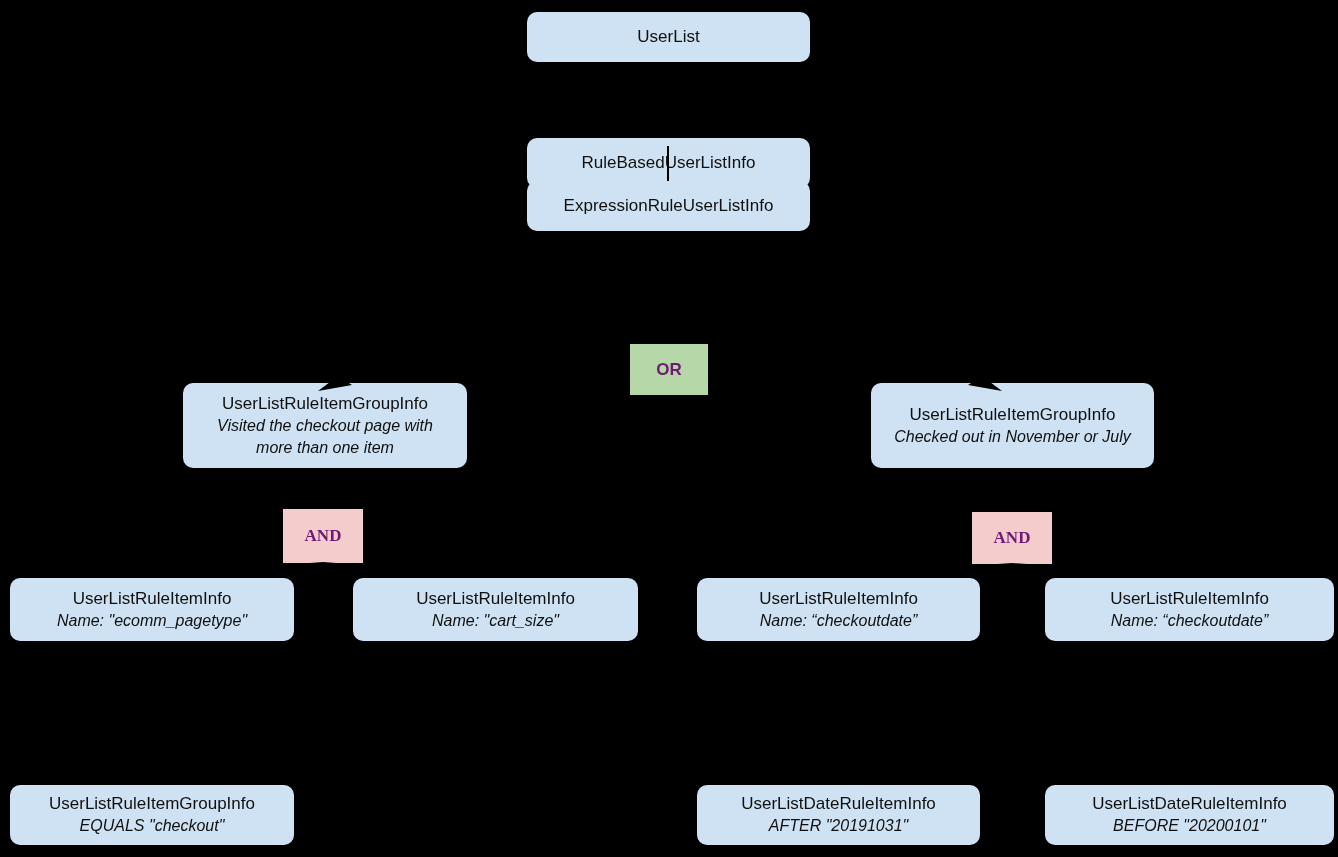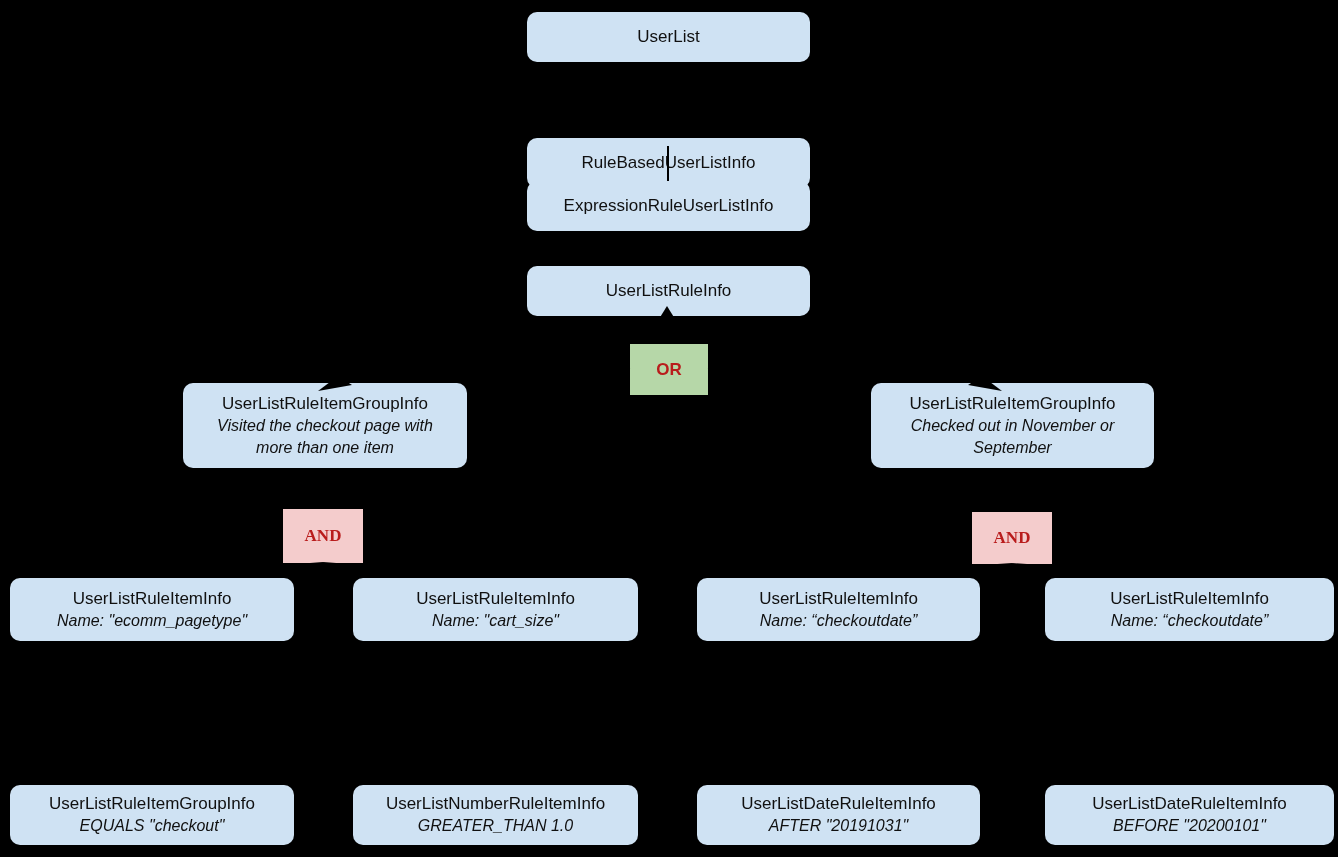--- a/index.html
+++ b/index.html
@@ -38,21 +38,21 @@
     font-style: italic;
     font-size: 16px;
   }
   .op {
     position: absolute;
     display: flex;
     align-items: center;
     justify-content: center;
     font-weight: bold;
     font-size: 17px;
-    color: #b91c1c;
+    color: #701a75;
     border-radius: 0;
     z-index: 1;
   }
   .op.or  { background: #b6d7a8; }
   .op.and { background: #f4cccc; font-family: Liberation Serif, serif; }
   #connectors {
     position: absolute;
     left: 0; top: 0;
     width: 1338px;
     height: 857px;
@@ -72,36 +72,33 @@
   </div>
 
   <div class="node" style="left:527px; top:96px; width:283px; height:50px;margin-top:42px;">
     <span class="title">RuleBasedUserListInfo</span>
   </div>
 
   <div class="node" style="left:527px; top:181px; width:283px; height:50px;">
     <span class="title">ExpressionRuleUserListInfo</span>
   </div>
 
-  <div class="node" style="left:527px; top:266px; width:283px; height:50px;">
-    <span class="title">UserListRuleInfo</span>
-  </div>
 
   <div class="op or" style="left:630px; top:344px; width:78px; height:51px;">
     <span>OR</span>
   </div>
 
   <div class="node" style="left:183px; top:383px; width:284px; height:85px;">
     <span class="title">UserListRuleItemGroupInfo</span>
     <span class="desc">Visited the checkout page with more than one item</span>
   </div>
 
   <div class="node" style="left:871px; top:383px; width:283px; height:85px;">
     <span class="title">UserListRuleItemGroupInfo</span>
-    <span class="desc">Checked out in November or September</span>
+    <span class="desc">Checked out in November or July</span>
   </div>
 
   <div class="op and" style="left:283px; top:509px; width:80px; height:54px;">
     <span>AND</span>
   </div>
 
   <div class="op and" style="left:972px; top:512px; width:80px; height:52px;">
     <span>AND</span>
   </div>
 
@@ -123,24 +120,20 @@
   <div class="node" style="left:1045px; top:578px; width:289px; height:63px;">
     <span class="title">UserListRuleItemInfo</span>
     <span class="desc">Name: “checkoutdate”</span>
   </div>
 
   <div class="node" style="left:10px; top:785px; width:284px; height:60px;">
     <span class="title">UserListRuleItemGroupInfo</span>
     <span class="desc">EQUALS "checkout"</span>
   </div>
 
-  <div class="node" style="left:353px; top:785px; width:285px; height:60px;">
-    <span class="title">UserListNumberRuleItemInfo</span>
-    <span class="desc">GREATER_THAN 1.0</span>
-  </div>
 
   <div class="node" style="left:697px; top:785px; width:283px; height:60px;">
     <span class="title">UserListDateRuleItemInfo</span>
     <span class="desc">AFTER "20191031"</span>
   </div>
 
   <div class="node" style="left:1045px; top:785px; width:289px; height:60px;">
     <span class="title">UserListDateRuleItemInfo</span>
     <span class="desc">BEFORE "20200101"</span>
   </div>

